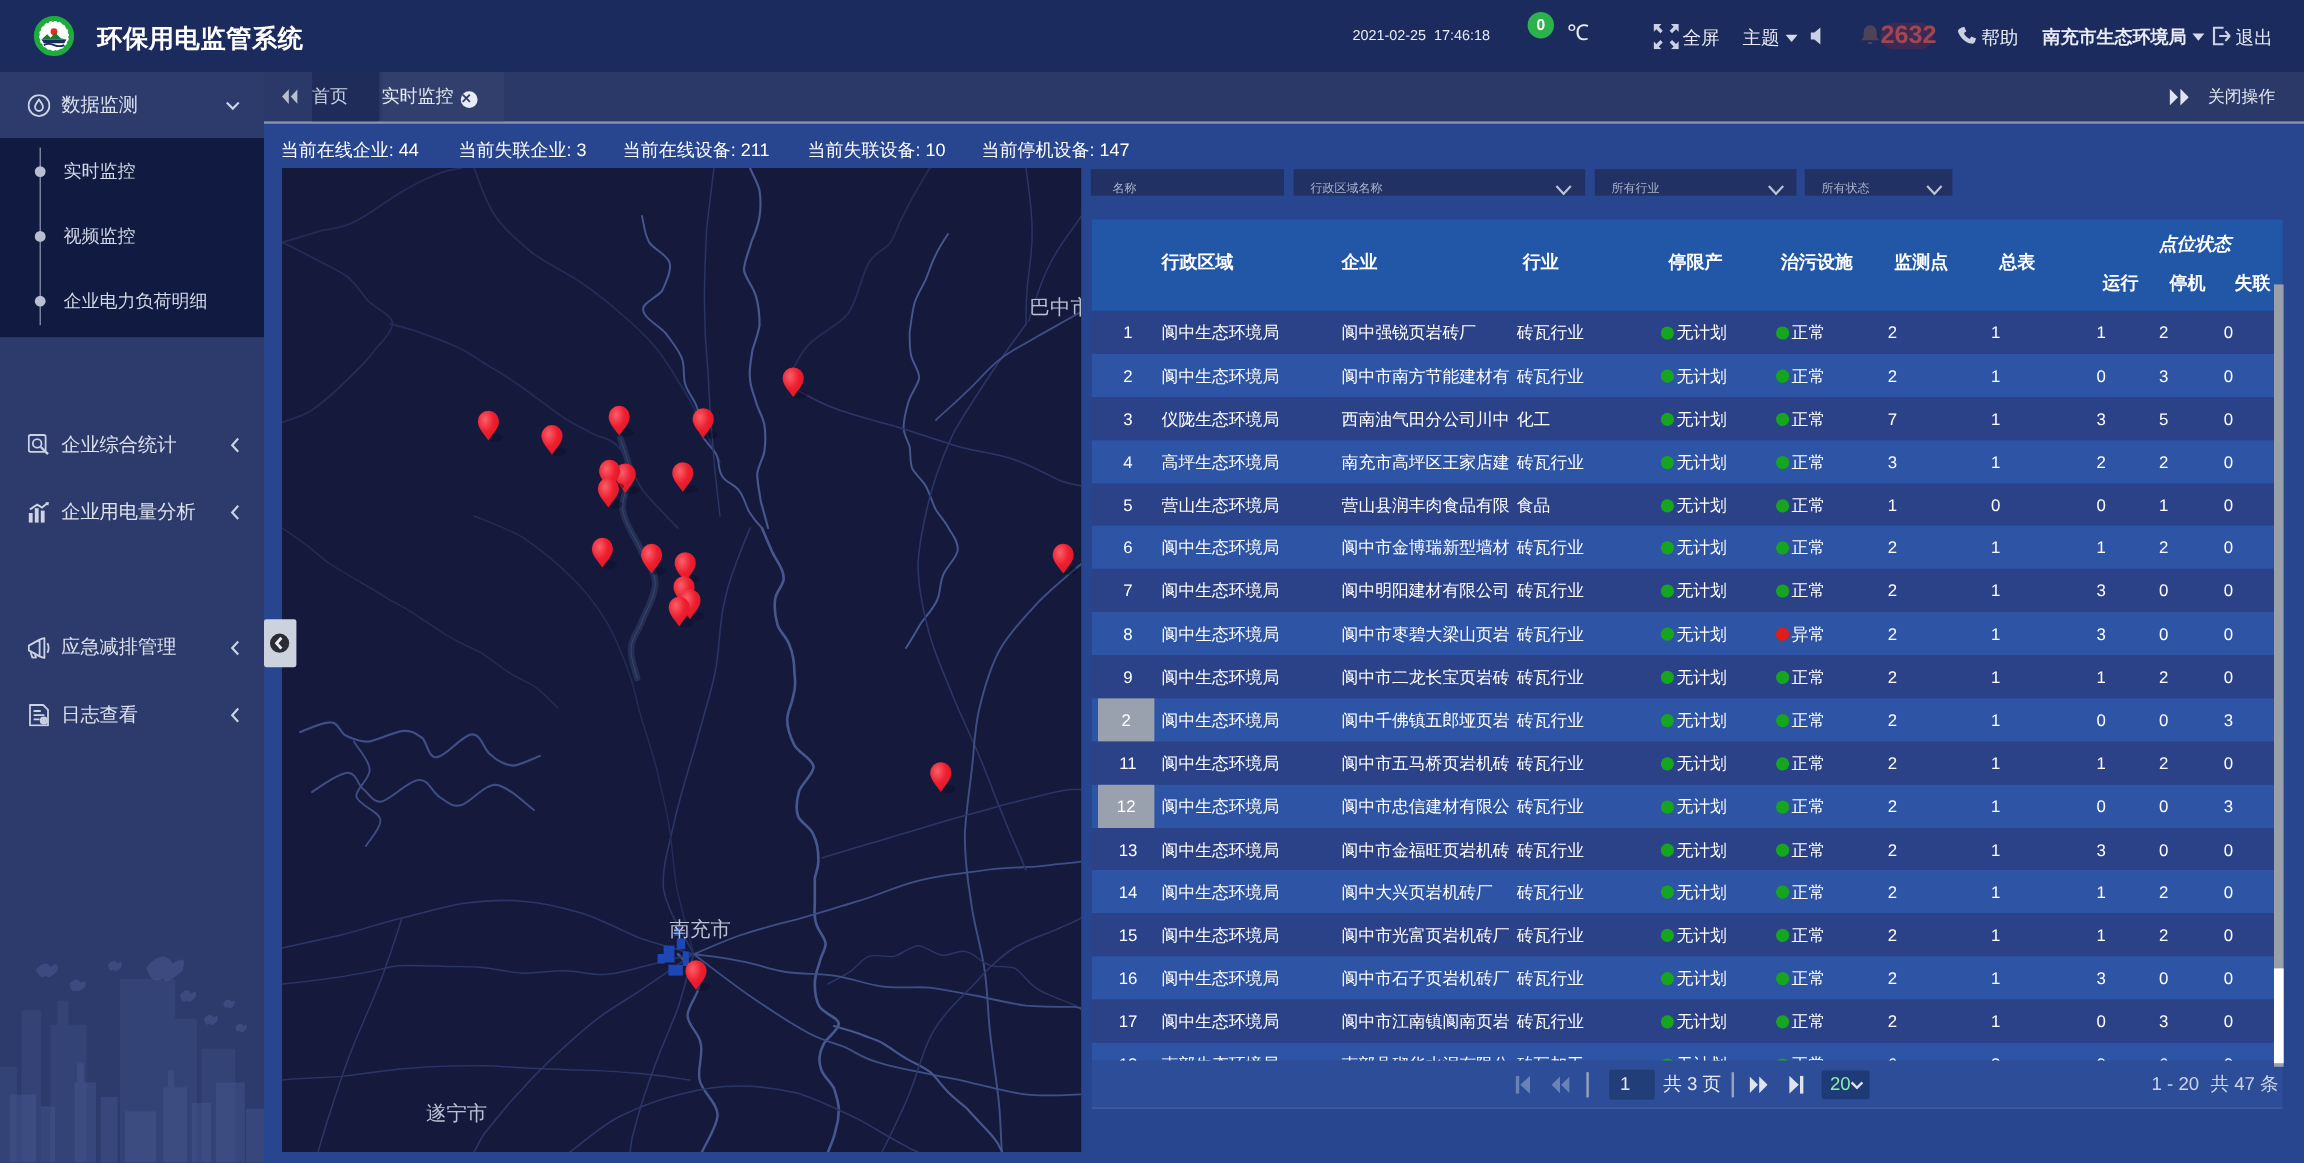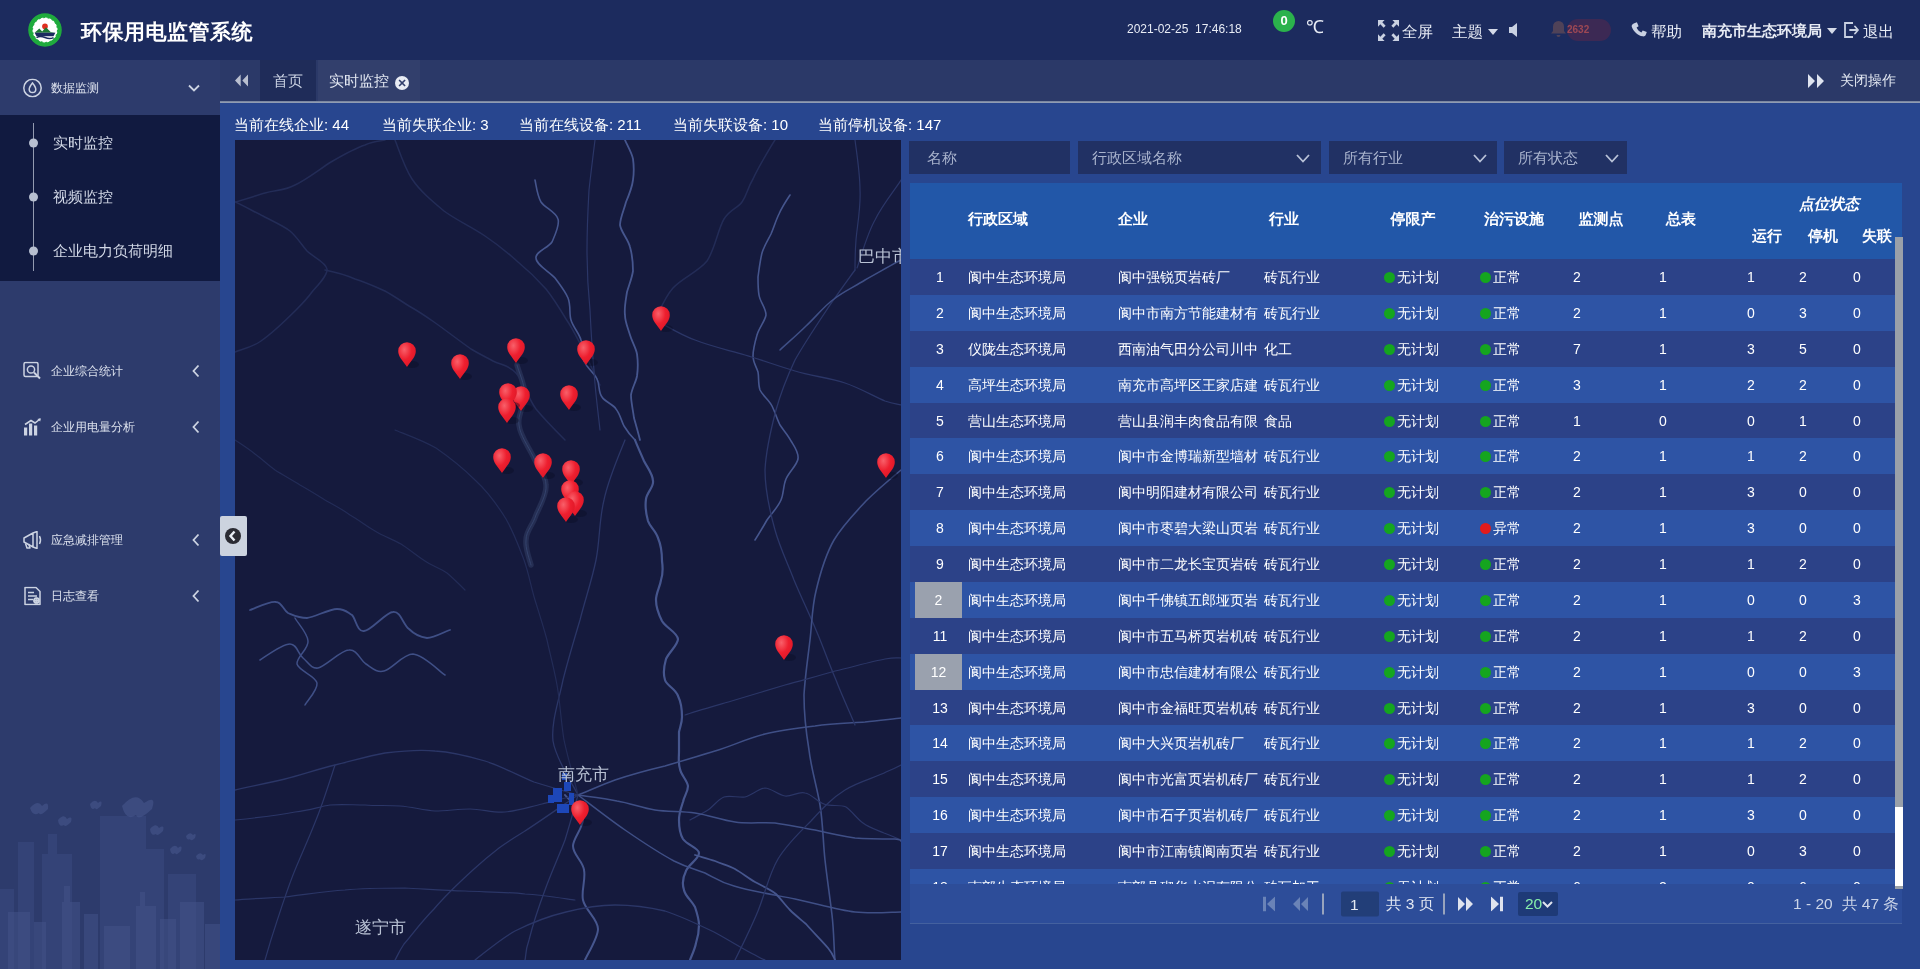--- a/index.html
+++ b/index.html
@@ -1,36 +1,36 @@
 <!DOCTYPE html>
 <html lang="zh"><head><meta charset="utf-8"><title>环保用电监管系统</title>
 <style>
 *{margin:0;padding:0;box-sizing:border-box}
 html,body{width:1920px;height:969px;overflow:hidden;background:#28468f;font-family:"Liberation Sans",sans-serif;-webkit-font-smoothing:antialiased}
 .abs{position:absolute}
 #header{position:absolute;left:0;top:0;width:1920px;height:60px;background:#1c2b5e;z-index:30}
 #title{position:absolute;left:81px;top:18px;font-size:21px;font-weight:700;color:#fff;letter-spacing:0.5px}
 .htxt{color:#e8ecf5;font-size:15.5px}
 #tabbar{position:absolute;left:220px;top:60px;width:1700px;height:41px;background:#2b3968;z-index:25}
-.tab{position:absolute;top:0;height:41px;line-height:41px;text-align:center;font-size:15px;color:#c9d1e2}
+.tab{position:absolute;top:0;height:41px;line-height:41px;text-align:left;font-size:15px;color:#c9d1e2}
 #grayline{position:absolute;left:220px;top:100px;width:1700px;height:3px;background:linear-gradient(#5d6a87,#9aa5bb);z-index:24}
 #sidebar{position:absolute;left:0;top:60px;width:220px;height:909px;background:#2d3b6c;z-index:28;overflow:hidden}
 #submenu{position:absolute;left:0;top:55px;width:220px;height:166px;background:#111a40}
-.mi{position:absolute;left:0;width:220px;height:56px;color:#dde2ee;font-size:12px}
+.mi{position:absolute;left:0;width:220px;height:56px;color:#dde2ee;font-size:16px}
 .mi .mt{position:absolute;left:51px;top:50%;transform:translateY(-50%)}
 .mi svg{position:absolute;left:23px;top:50%;transform:translateY(-50%)}
 .mi .chev{position:absolute;left:auto;right:20px;top:50%;transform:translateY(-50%)}
 .smi{position:absolute;left:53px;color:#d2d8e6;font-size:15px;transform:translateY(-50%)}
 .dot{position:absolute;left:29px;width:9px;height:9px;border-radius:50%;background:#b7bfd0;transform:translateY(-50%)}
 #vline{position:absolute;left:33px;top:64px;width:1px;height:154px;background:#aab2c4;opacity:.85}
 .stat{position:absolute;top:116px;color:#fff;font-size:15px;z-index:5}
 #map{position:absolute;left:235px;top:140px;width:666px;height:820px;background:#151a3d;z-index:5;overflow:hidden}
 #collapse{position:absolute;left:220px;top:516px;width:27px;height:40px;background:#ccd3df;z-index:10;border-radius:2px}
 #collapse .cc{position:absolute;left:5px;top:12px;width:16px;height:16px;border-radius:50%;background:#2b2b33}
-.fitem{position:absolute;top:141px;height:33px;background:#213164;z-index:6;color:#a9b3cd;font-size:15px;line-height:33px}
+.fitem{position:absolute;top:141px;height:22px;background:#213164;z-index:6;color:#a9b3cd;font-size:10px;line-height:33px}
 .fitem .ph{margin-left:18px}
 .fchev{position:absolute;top:154px;z-index:7}
 #thead{position:absolute;left:910px;top:183px;width:992px;height:76px;background:#2257a8;z-index:6;color:#fff;font-weight:700;font-size:15px}
 #thead span{position:absolute;transform:translate(-50%,-50%);white-space:nowrap}
 #tbody{position:absolute;left:910px;top:259px;width:992px;height:625px;overflow:hidden;z-index:6;color:#fff;font-size:14px}
 .tr{position:absolute;left:0;width:992px;height:36px;line-height:36px}
 .ro{background:#2c4288}
 .re{background:#2e54a5}
 .tr span{position:absolute;top:0;white-space:nowrap;overflow:hidden}
 .c1{left:0;width:60px;text-align:center}
@@ -74,21 +74,21 @@
     <path d="M19,19 h-6 l2.1,-2.1 -3,-3 1.8,-1.8 3,3 L19,13 Z"></path>
   </svg>
   <div class="htxt abs" style="left:1402px;top:22px">全屏</div>
   <div class="htxt abs" style="left:1452px;top:22px">主题<span style="display:inline-block;width:0;height:0;border-left:5px solid transparent;border-right:5px solid transparent;border-top:6px solid #d5dae8;margin-left:5px;vertical-align:2px"></span></div>
   <svg class="abs" style="left:1508px;top:22px" width="16" height="16" viewBox="0 0 16 16" fill="#c9d1e2">
       <path d="M9,1 v14 L4,11 H1 V5 h3 Z"></path>
     </svg>
   <svg class="abs" style="left:1550px;top:20px" width="17" height="18" viewBox="0 0 17 18" fill="#4f4258">
       <path d="M8.5,1 a5.5,5.5 0 0 1 5.5,5.5 v4.5 l2,2.5 H1 l2,-2.5 V6.5 A5.5,5.5 0 0 1 8.5,1 Z M6.5,15 a2,2 0 0 0 4,0 Z"></path>
     </svg>
-  <div class="abs" style="left:1567px;top:19px;width:44px;height:22px;border-radius:11px;background:rgba(135,35,62,0.30);color:#9d4854;font-size:10px;font-weight:700;line-height:22px">2632</div>
+  <div class="abs" style="left:1567px;top:19px;width:44px;height:22px;border-radius:11px;background:rgba(135,35,62,0.30);color:#9d4854;font-size:21px;font-weight:700;line-height:22px">2632</div>
   <svg class="abs" style="left:1631px;top:22px" width="16" height="16" viewBox="0 0 16 16" fill="#c9d1e2">
       <path d="M3.3,1.2 l2.6,-1 1.7,4.1 -2,1.3 c0.8,2.3 2.5,4 4.8,4.8 l1.3,-2 4.1,1.7 -1,2.6 c-0.5,1.3 -1.9,2 -3.2,1.6 C7.1,13.9 2.1,8.9 0.7,4.4 0.3,3.1 2,1.7 3.3,1.2 Z"></path>
     </svg>
   <div class="htxt abs" style="left:1651px;top:22px">帮助</div>
   <div class="htxt abs" style="left:1702px;top:22px;font-weight:700;font-size:15px">南充市生态环境局<span style="display:inline-block;width:0;height:0;border-left:5px solid transparent;border-right:5px solid transparent;border-top:6px solid #d5dae8;margin-left:5px;vertical-align:2px"></span></div>
   <svg class="abs" style="left:1843px;top:22px" width="16" height="16" viewBox="0 0 16 16" fill="none" stroke="#c9d1e2" stroke-width="1.8">
       <path d="M10,1 H2 V15 h8"></path>
       <path d="M7,8 h8 M12,4.5 15,8 12,11.5" stroke-linecap="round" stroke-linejoin="round"></path>
     </svg>
   <div class="htxt abs" style="left:1863px;top:22px">退出</div>

